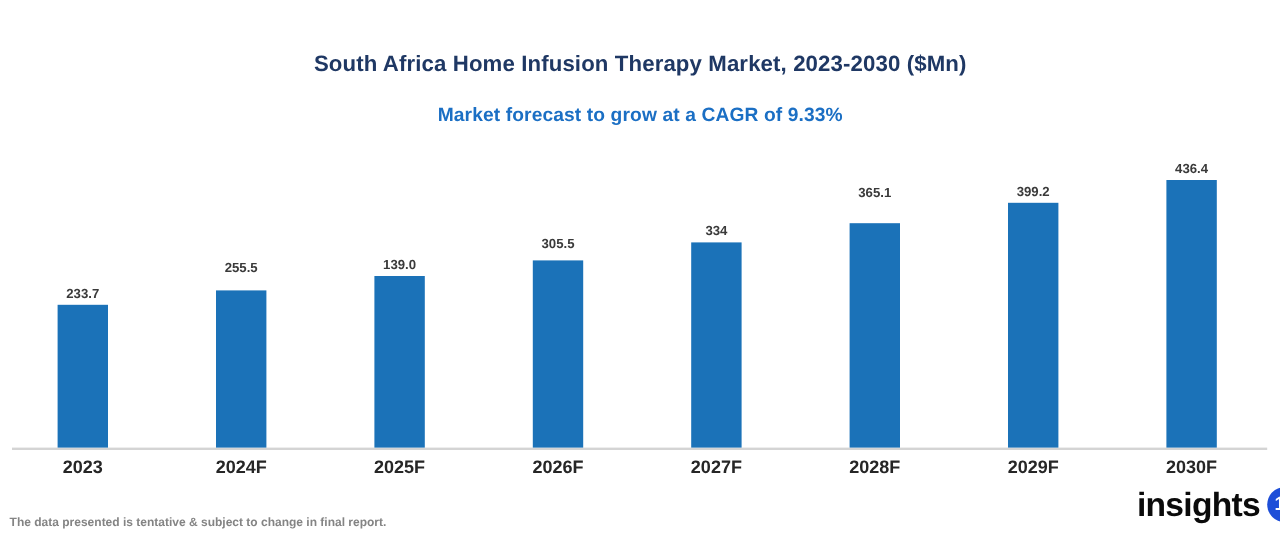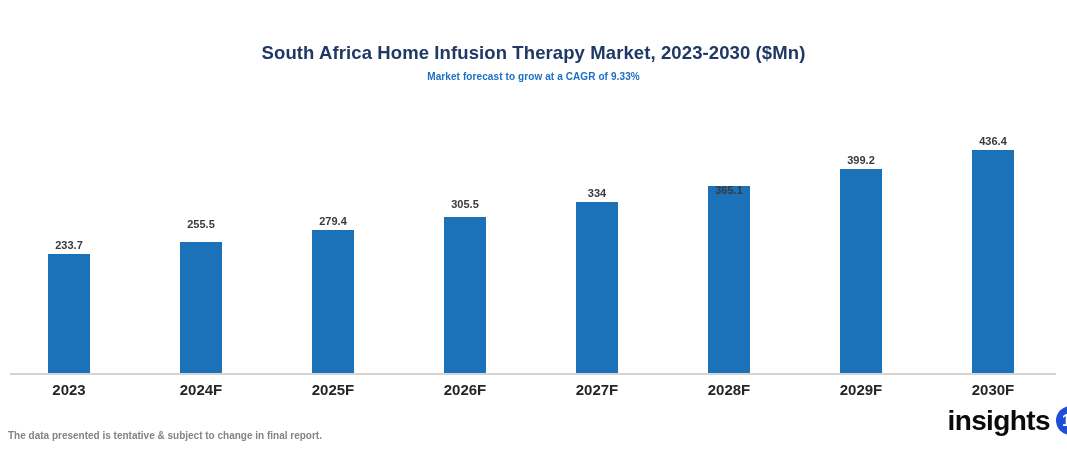--- a/index.html
+++ b/index.html
@@ -29,22 +29,22 @@
   }
   #chart-title {
     font-size: 18.5px;
     font-weight: bold;
     color: #1F3864;
     letter-spacing: 0.1px;
     line-height: 1.2;
     white-space: nowrap;
   }
   #chart-subtitle {
-    margin-top: 7px;
-    font-size: 10px;
+    margin-top: 23px;
+    font-size: 16px;
     font-weight: bold;
     color: #1B6FC4;
     letter-spacing: 0.1px;
     line-height: 1.2;
     white-space: nowrap;
   }
 
   
   #plot-area {
     position: absolute;
@@ -153,36 +153,36 @@
           <div class="bar-value" style="bottom: 203.42px; margin-top: 45px;">233.7</div>
           <div class="bar-category">2023</div>
         </div>
         <div class="bar-group" style="left: 135px;">
           <div class="bar-rect" title="2024F: 255.5" style="height: 130.56px; background: rgb(27, 114, 184);"></div>
           <div class="bar-value" style="bottom: 224px;">255.5</div>
           <div class="bar-category">2024F</div>
         </div>
         <div class="bar-group" style="left: 267px;">
           <div class="bar-rect" title="2025F: 279.4" style="height: 142.773px; background: rgb(27, 114, 184);"></div>
-          <div class="bar-value" style="bottom: 226.773px;">279.4</div>
+          <div class="bar-value" style="bottom: 226.773px;">139.0</div>
           <div class="bar-category">2025F</div>
         </div>
         <div class="bar-group" style="left: 399px;">
           <div class="bar-rect" title="2026F: 305.5" style="height: 156.11px; background: rgb(27, 114, 184);"></div>
           <div class="bar-value" style="bottom: 244px;">305.5</div>
           <div class="bar-category">2026F</div>
         </div>
         <div class="bar-group" style="left: 531px;">
           <div class="bar-rect" title="2027F: 334" style="height: 170.674px; background: rgb(27, 114, 184);"></div>
           <div class="bar-value" style="bottom: 254.674px;">334</div>
           <div class="bar-category">2027F</div>
         </div>
         <div class="bar-group" style="left: 663px;">
           <div class="bar-rect" title="2028F: 365.1" style="height: 186.566px; background: rgb(27, 114, 184);"></div>
-          <div class="bar-value" style="bottom: 258px;">365.1</div>
+          <div class="bar-value" style="bottom: 287px;">365.1</div>
           <div class="bar-category">2028F</div>
         </div>
         <div class="bar-group" style="left: 795px;">
           <div class="bar-rect" title="2029F: 399.2" style="height: 203.991px; background: rgb(27, 114, 184);"></div>
           <div class="bar-value" style="bottom: 287.991px;">399.2</div>
           <div class="bar-category">2029F</div>
         </div>
         <div class="bar-group" style="left: 927px;">
           <div class="bar-rect" title="2030F: 436.4" style="height: 223px; background: rgb(27, 114, 184);"></div>
           <div class="bar-value" style="bottom: 307px;">436.4</div>

